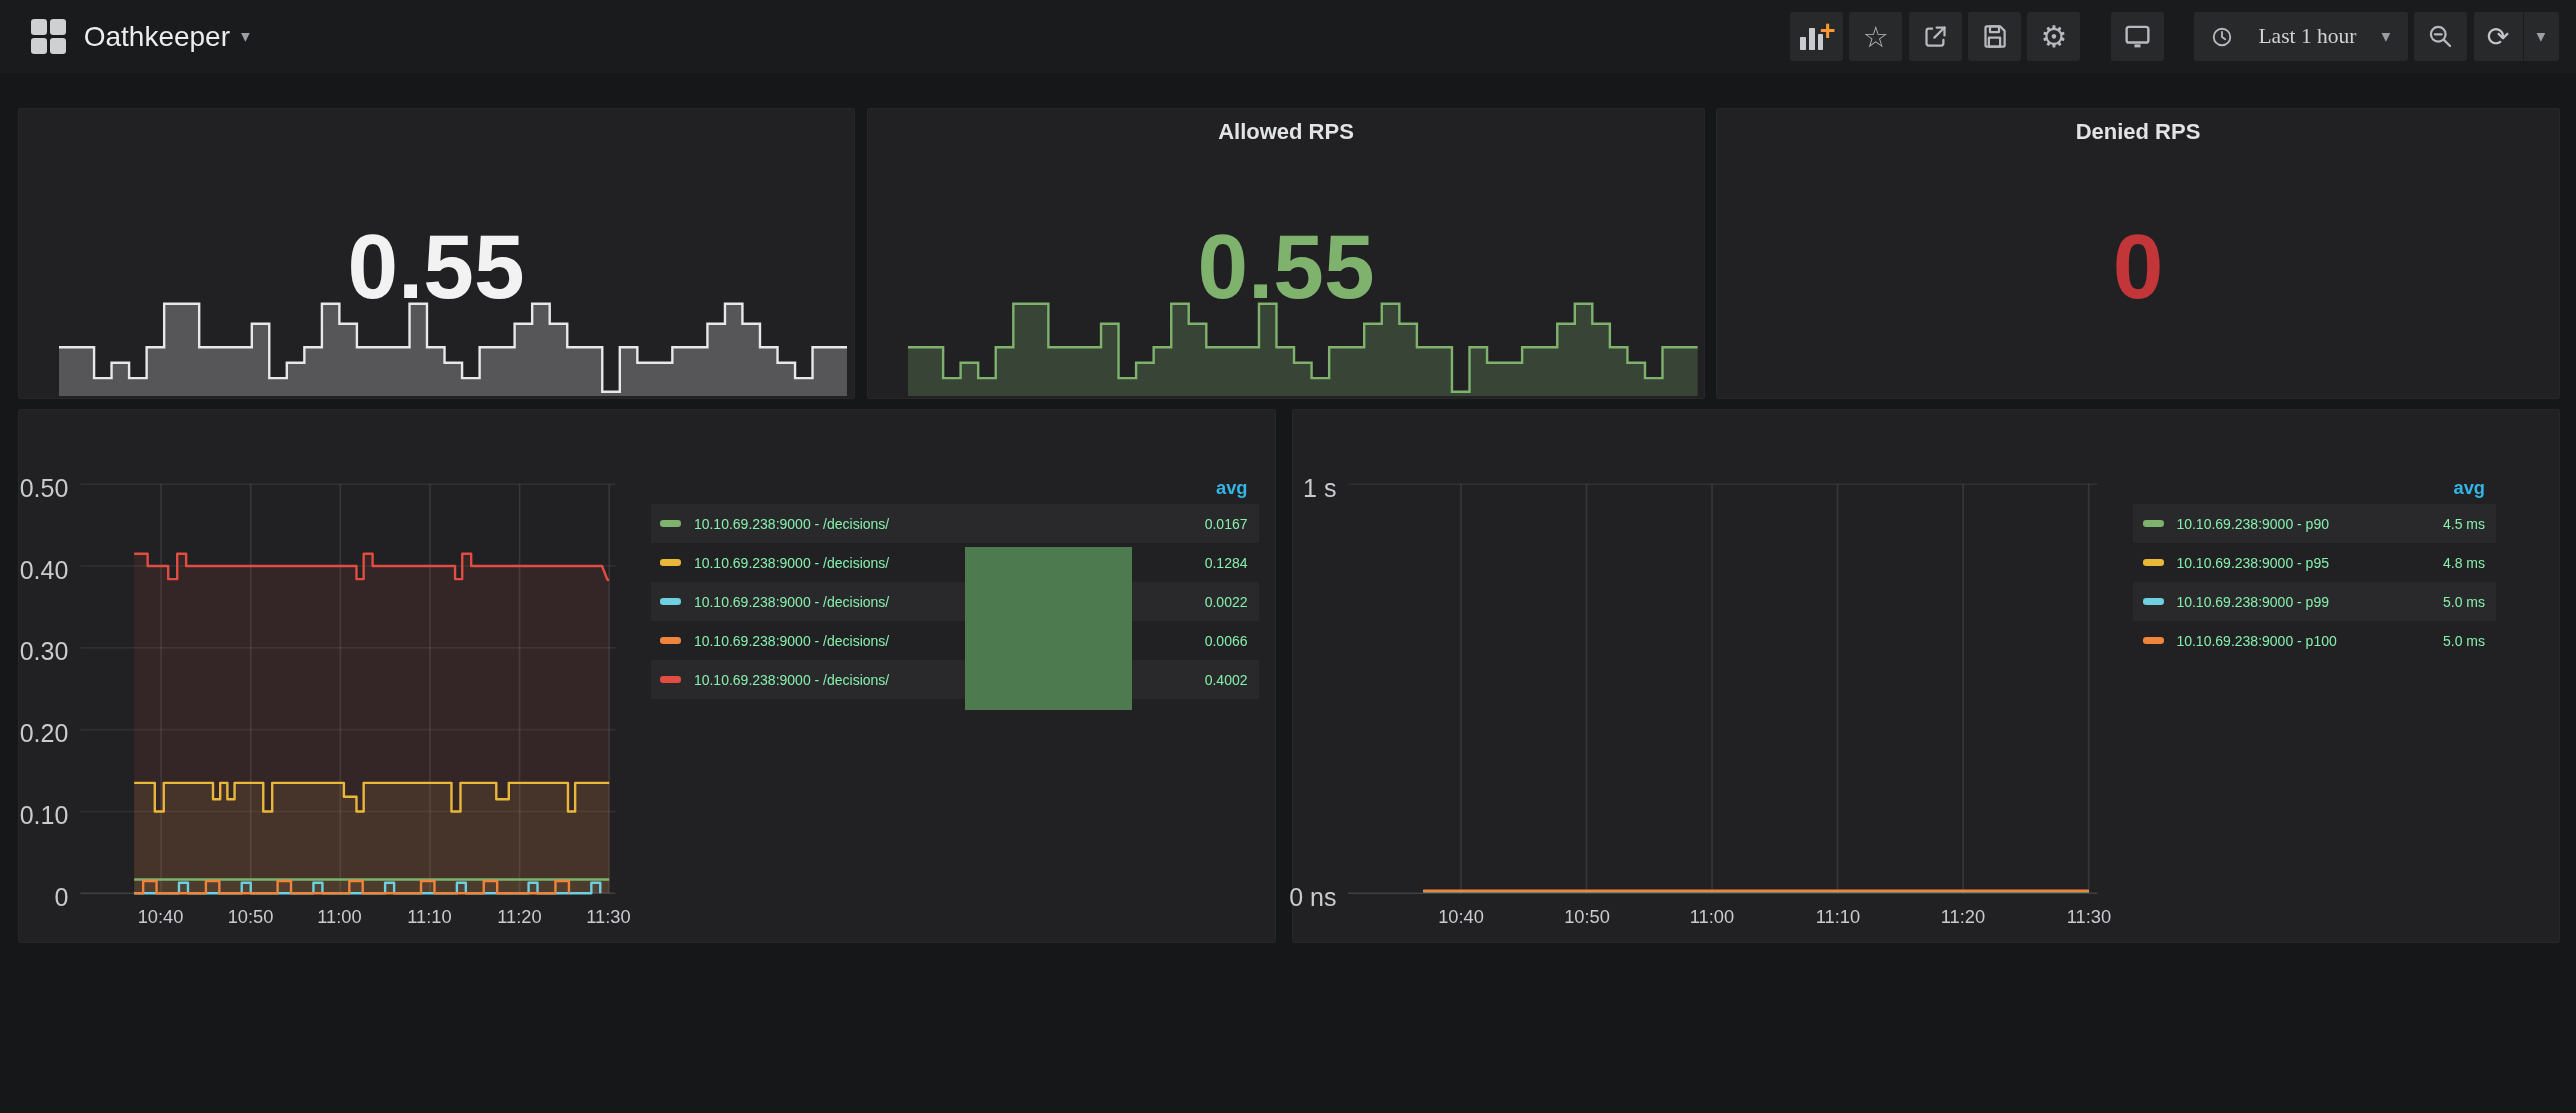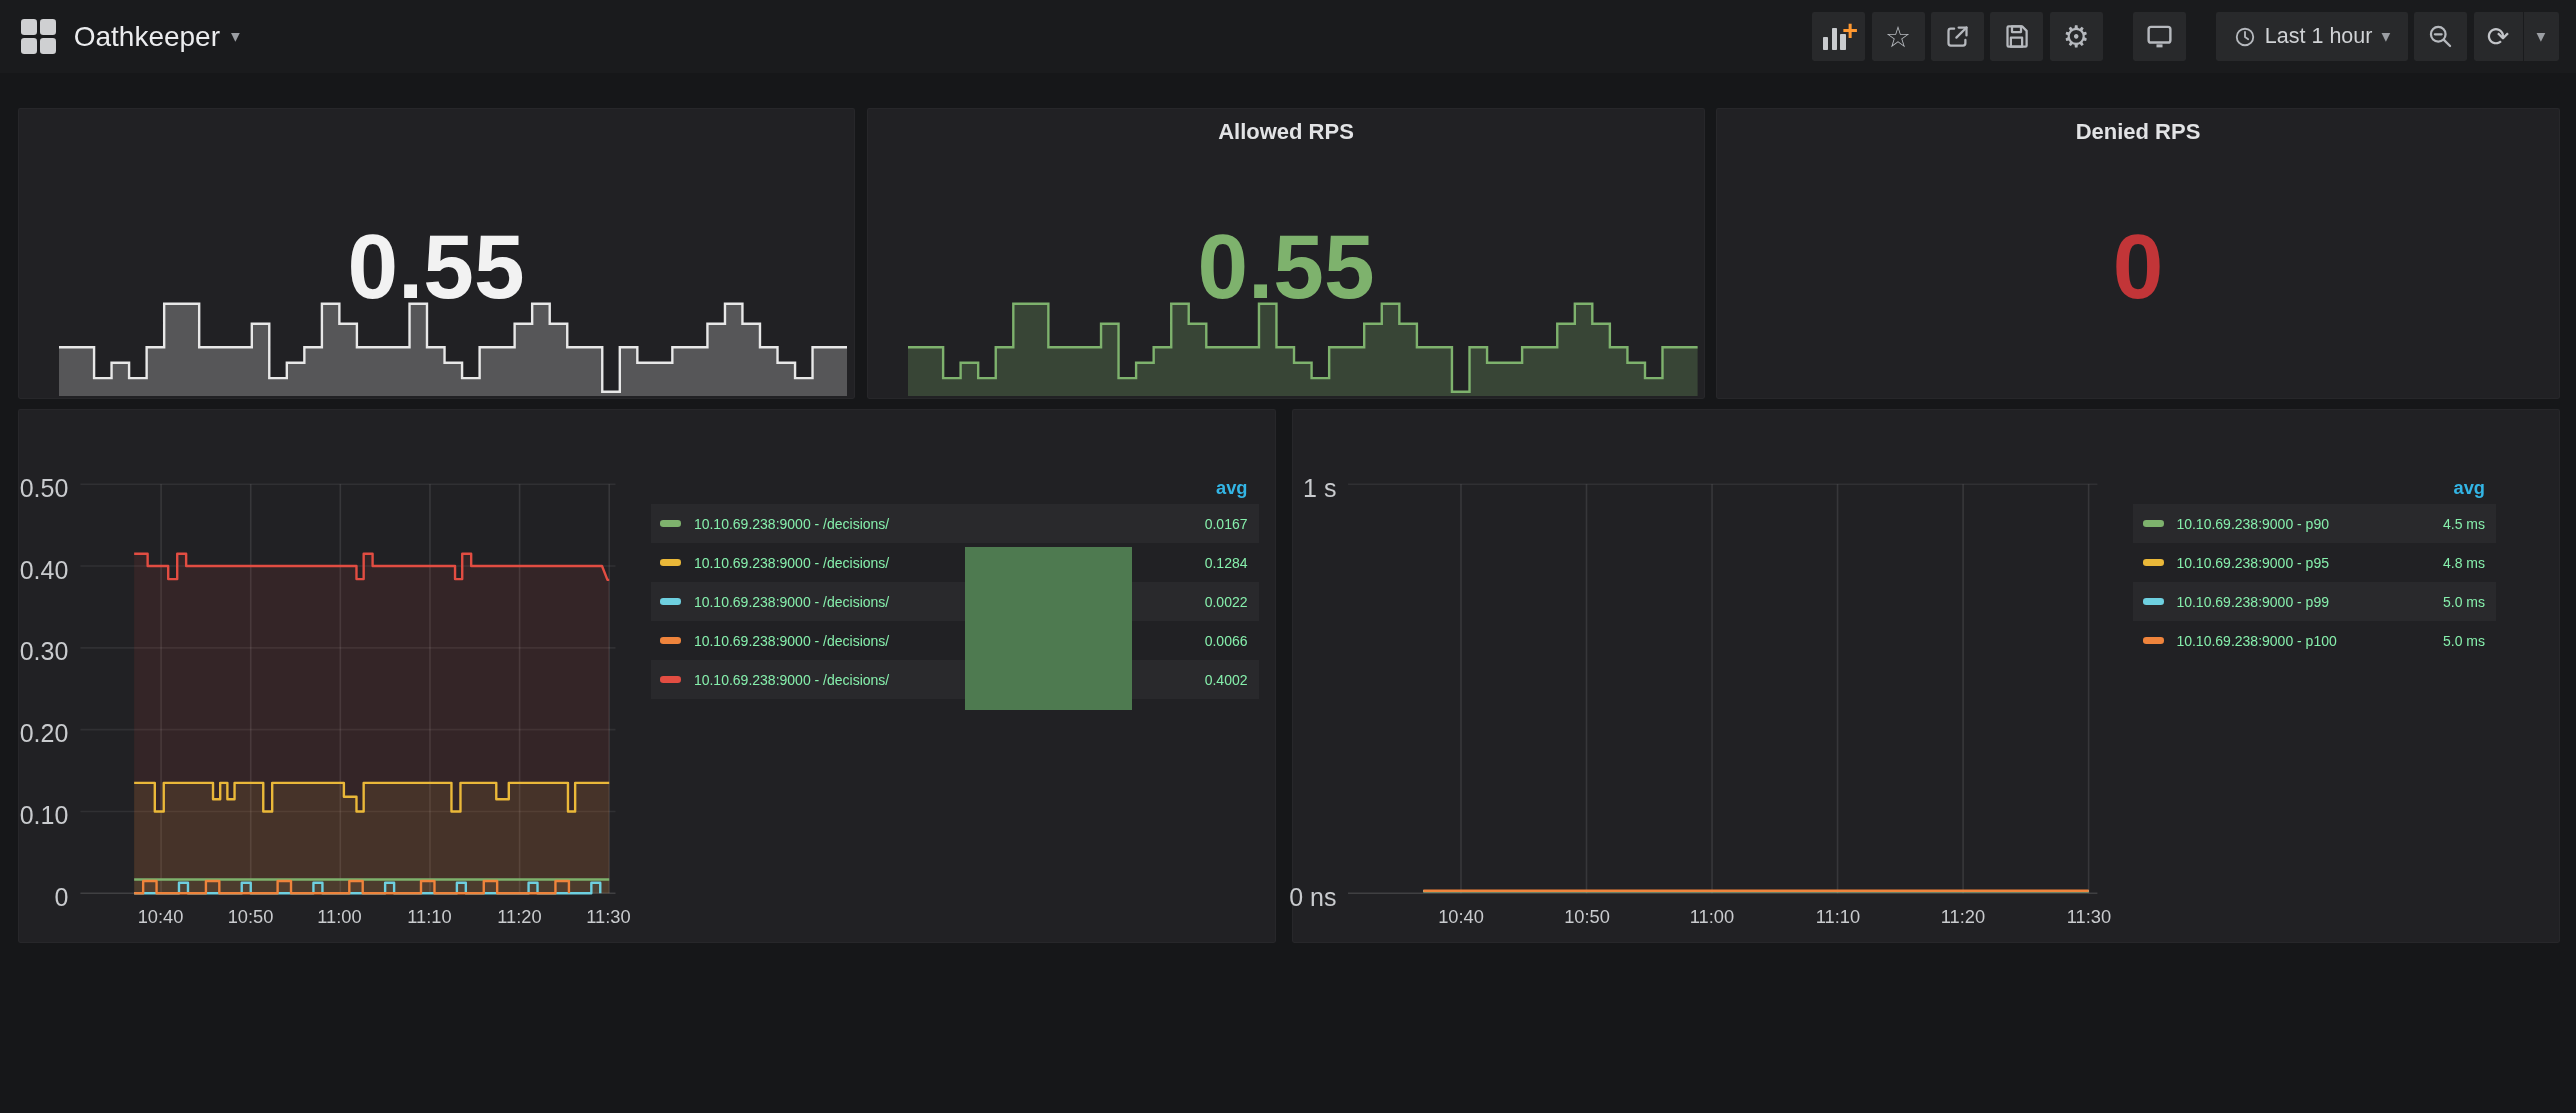--- a/index.html
+++ b/index.html
@@ -1,30 +1,30 @@
 <!DOCTYPE html>
 <html style="font-size:12.8px"><head>
 <meta charset="utf-8">
 <style>
   html,body{margin:0;padding:0;background:#161719;}
   #app{position:relative;width:2576px;height:1113px;background:#161719;overflow:hidden;
        font-family:"Liberation Sans",sans-serif;color:#d8d9da;}
   
   #navbar{position:absolute;left:0;top:0;right:0;height:73px;background:#1a1b1d;
-          display:flex;align-items:center;justify-content:space-between;}
+          display:flex;align-items:center;justify-content:space-between;padding-left:10px;}
   .nav-left{display:flex;align-items:center;margin-left:21px;}
   .grid-icon{display:grid;grid-template-columns:16px 16px;grid-template-rows:16px 16px;gap:3.2px;cursor:pointer;}
   .grid-icon span{background:#cfd0d2;border-radius:3.2px;}
   .dash-title{margin-left:17.5px;font-size:28px;color:#ebecee;cursor:pointer;}
   .title-caret{margin-left:11px;font-size:17.5px;color:#9b9ea3;}
   .nav-right{display:flex;align-items:center;margin-right:17.5px;gap:6.4px;}
   .nav-btn{height:49px;min-width:53px;background:#28292b;border-radius:2.4px;display:flex;
            align-items:center;justify-content:center;color:#b6b9be;cursor:pointer;font-size:25.5px;}
   .nav-gap{width:17.5px;}
-  .time-btn{padding:0 17.5px;gap:9px;font-size:21.5px;color:#d0d2d5;}
+  .time-btn{padding:0 17.5px;gap:25px;font-size:21.5px;color:#d0d2d5;font-family:Liberation Serif, serif;}
   .refresh-group{display:flex;align-items:stretch;background:#28292b;border-radius:2.4px;overflow:hidden;}
   .refresh-group .seg{display:flex;align-items:center;justify-content:center;min-width:49px;height:49px;cursor:pointer;}
   .refresh-group .seg+.seg{border-left:1.6px solid #1a1b1d;min-width:35px;font-size:17.5px;color:#9b9ea3;}
   .icon-svg{stroke:#b6b9be;fill:none;stroke-width:2;stroke-linecap:round;stroke-linejoin:round;}
   .addpanel{position:relative;width:32px;height:27px;}
   .addpanel i{position:absolute;bottom:0;background:#c9cbce;width:5.6px;border-radius:0.8px;}
   .addpanel .b1{left:0;height:12.8px;} .addpanel .b2{left:8.8px;height:22px;} .addpanel .b3{left:17.5px;height:16px;}
   .addpanel .plus{position:absolute;right:-3.2px;top:-4.8px;color:#ff9830;font-size:27px;font-weight:700;line-height:1;font-style:normal;background:none;width:auto;}
   
   .panel{position:absolute;background:#212124;border:0.8px solid rgba(255,255,255,0.03);border-radius:2.4px;}

